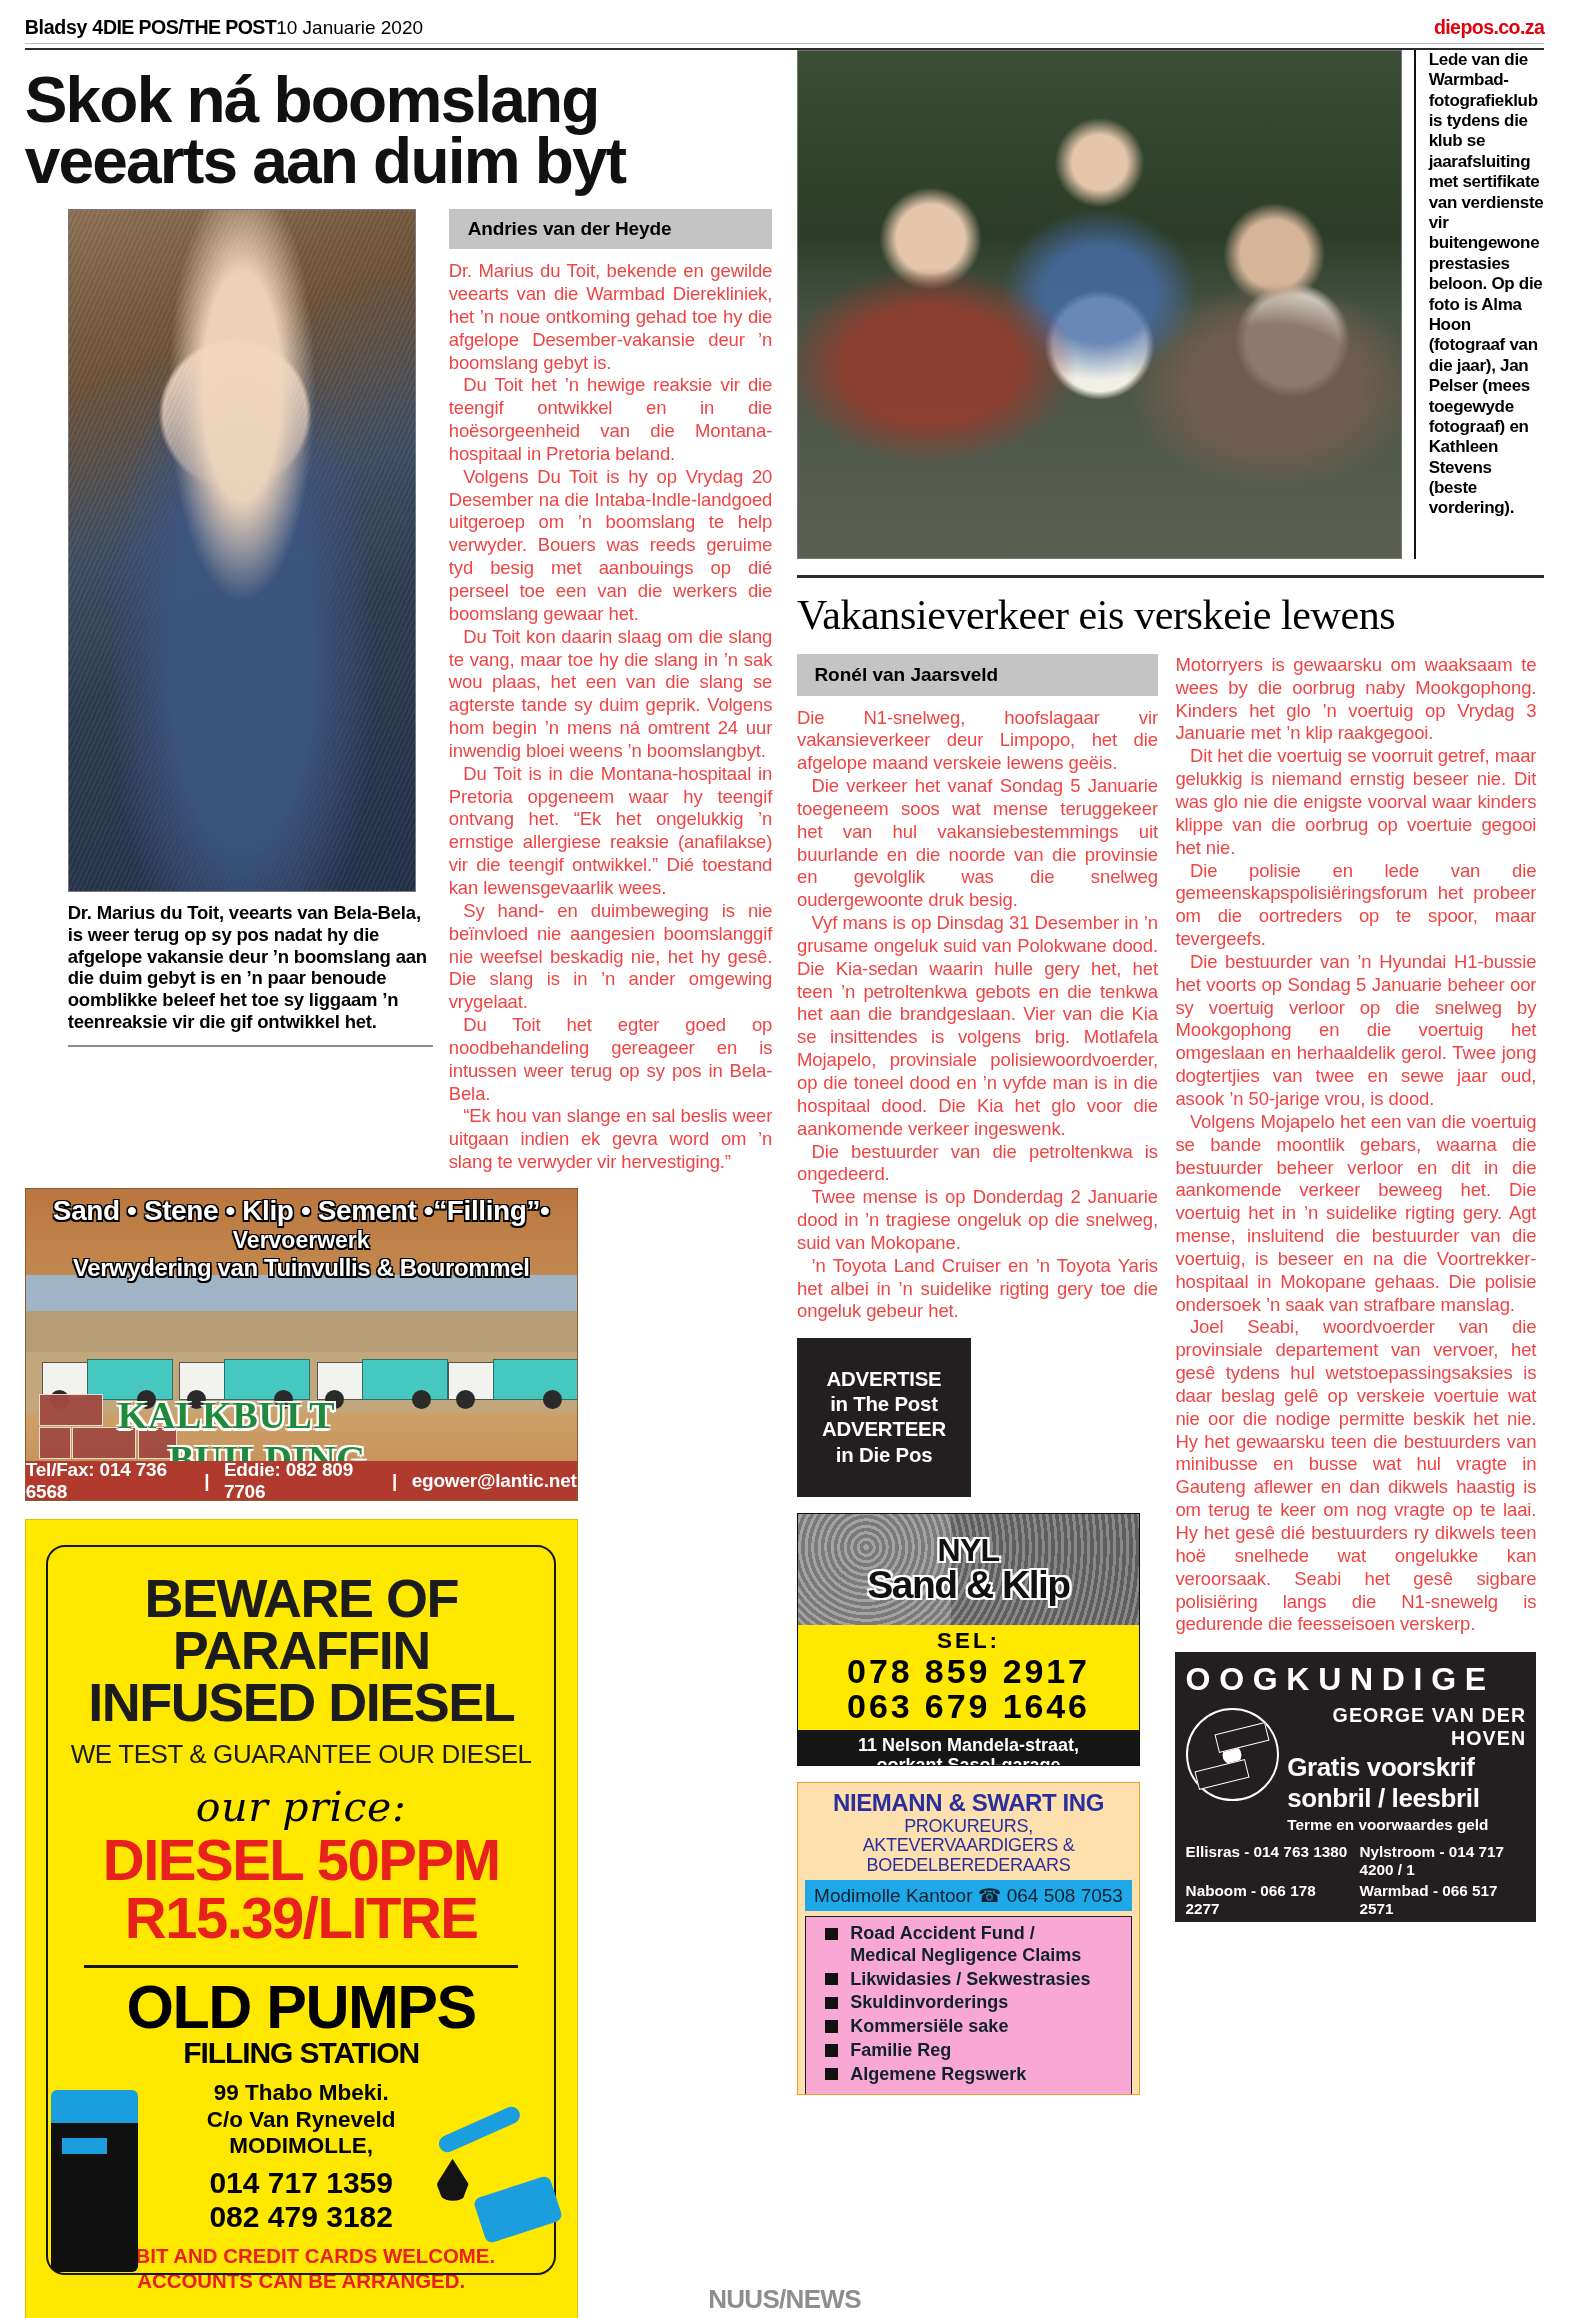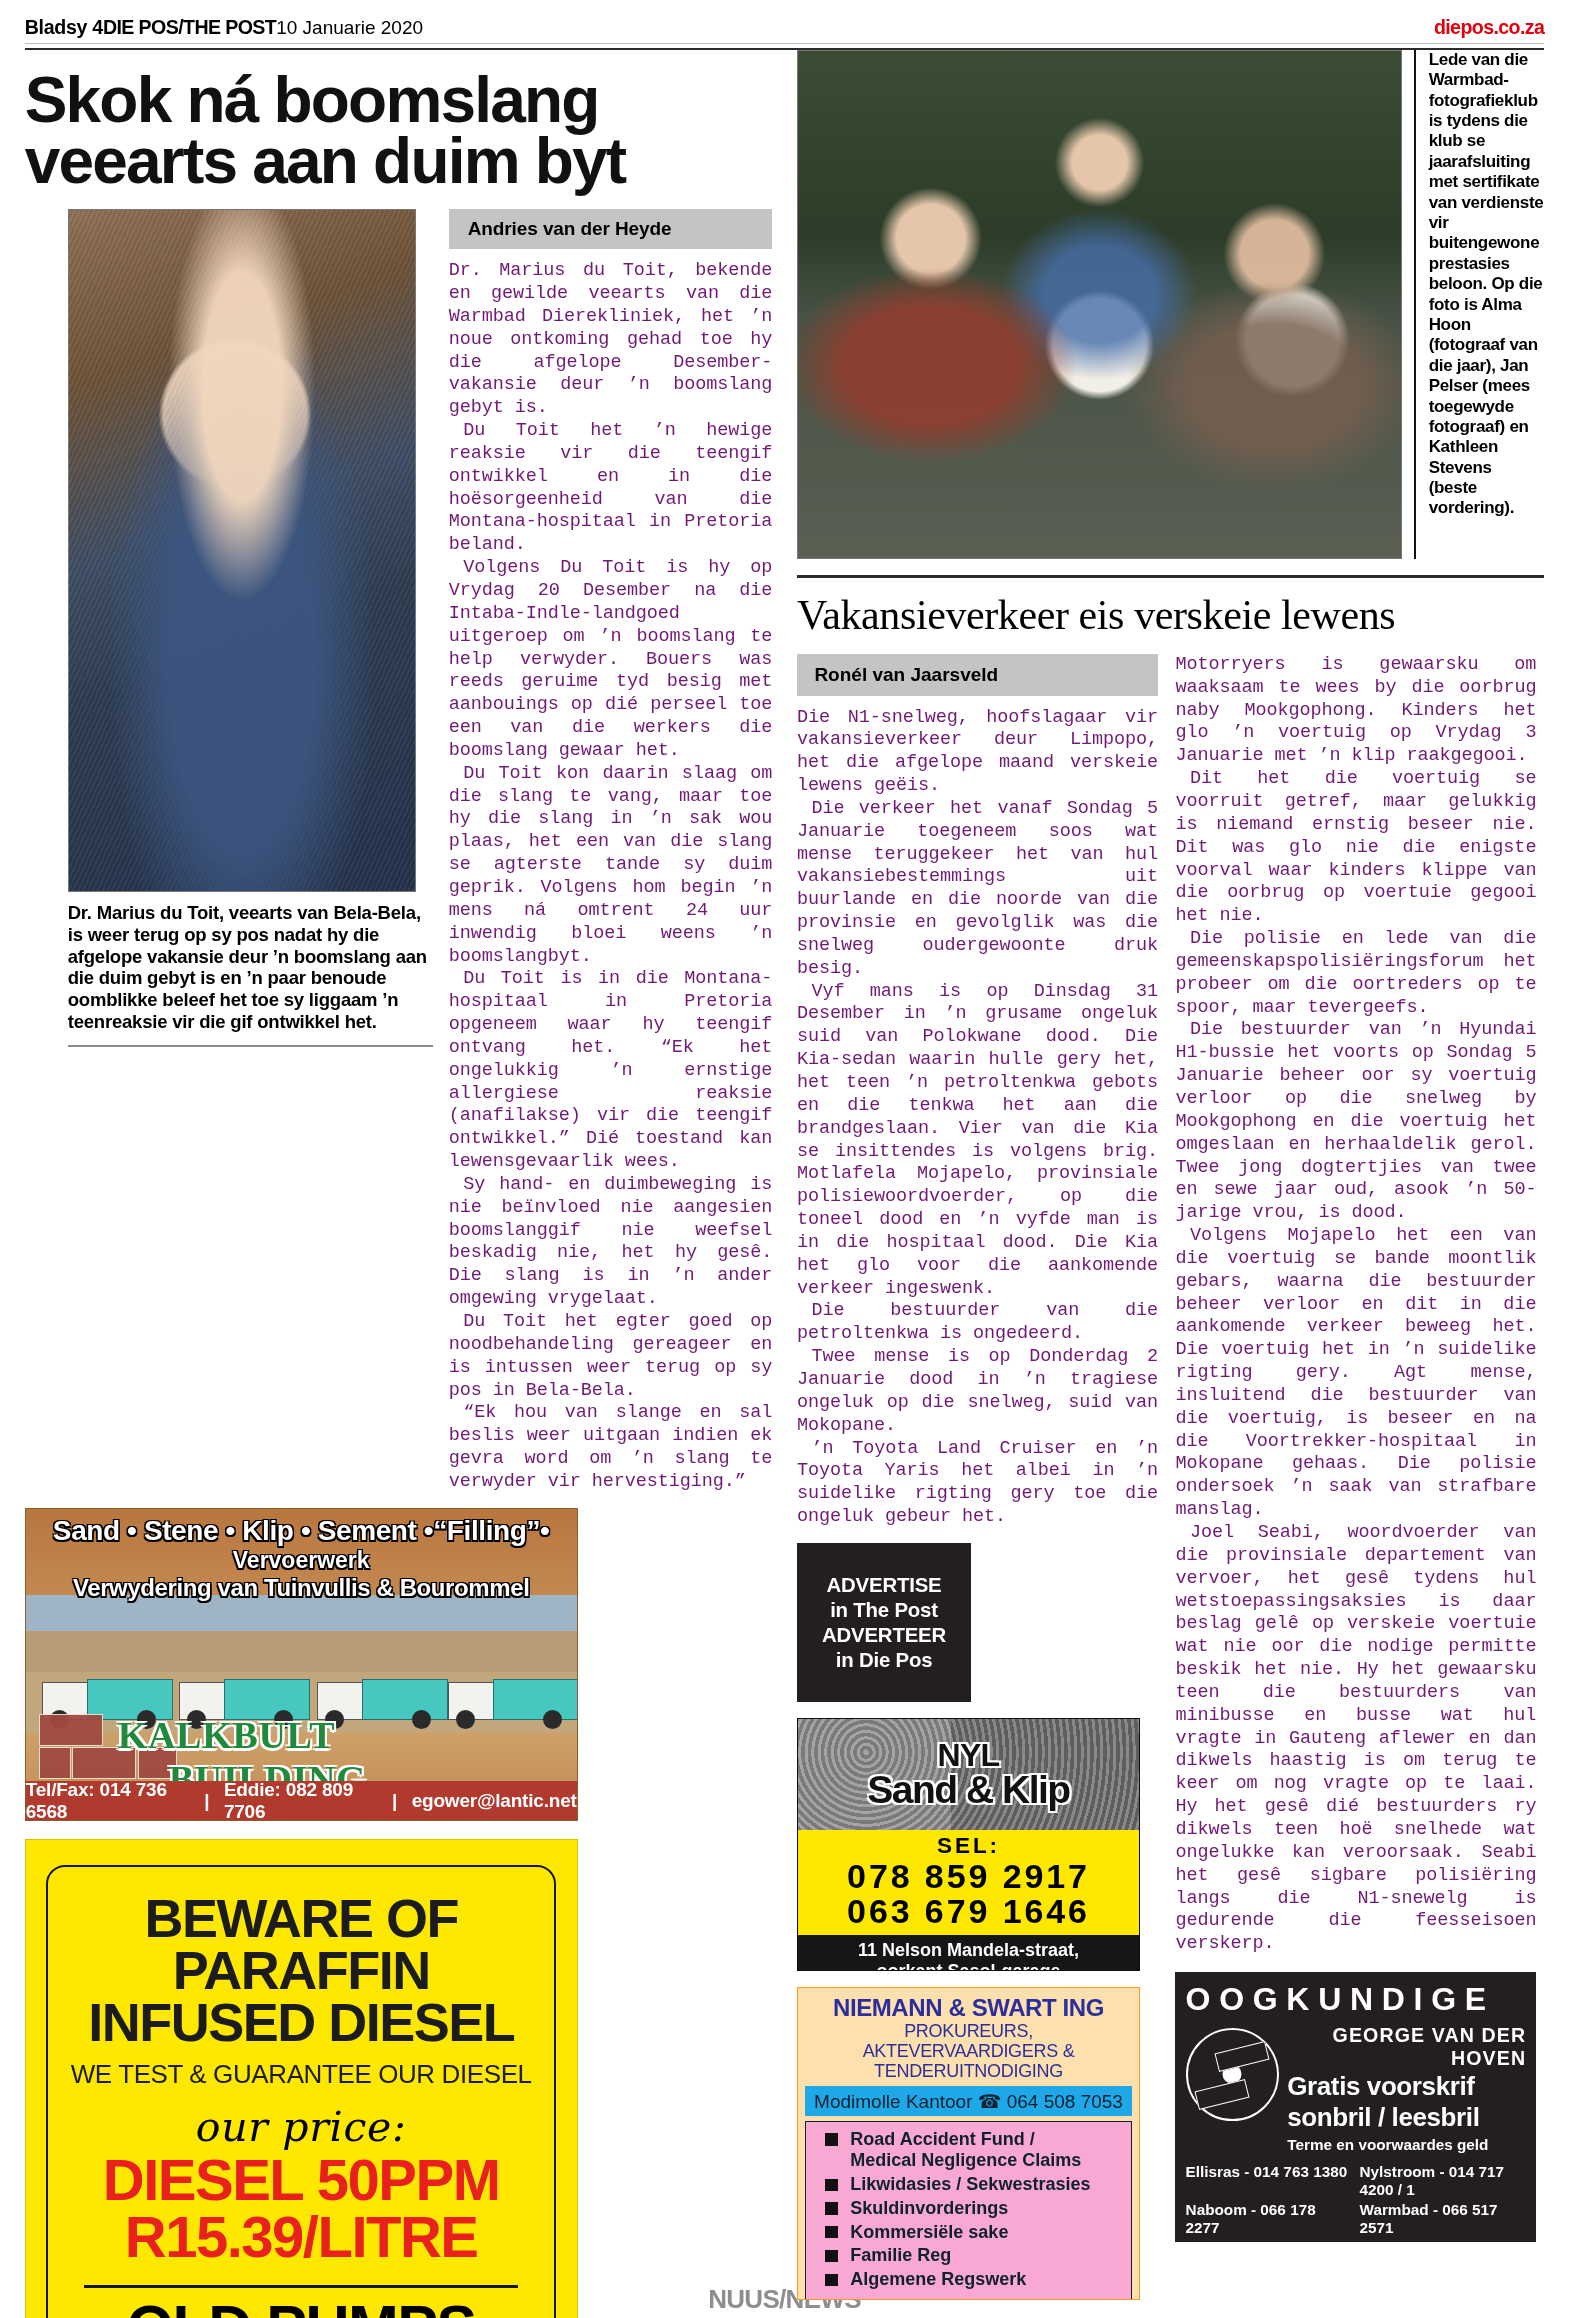--- a/index.html
+++ b/index.html
@@ -65,23 +65,23 @@
     letter-spacing:-0.2px;
   }
   .cap-rule { height:1.5px; background:#8b8b8b; margin-top:13px; }
 
   .text-col { width:auto; flex:1; }
   .byline-bar {
     background:#c4c4c4; padding:8.7px 0 8.7px 19px;
     font-weight:bold; font-size:19px; margin-bottom:11.6px; letter-spacing:-0.1px;
   }
   .body-serif {
-    font-family:Liberation Mono, monospace;
+    font-family:Liberation Sans, sans-serif;
     font-size:18.5px; line-height:1.235; text-align:justify;
-    color:#701a75; letter-spacing:-0.1px;
+    color:#ef4444; letter-spacing:-0.1px;
   }
   .body-serif p { text-indent:14.5px; }
   .body-serif p.first { text-indent:0; }
 
   
   .top-right-wrap { display:flex; gap:11.6px; }
   .photo-group {
     width:611px; height:509px; border:0.7px solid #777;
     background:
       linear-gradient(180deg,#3b4d35 0%,#2c3c28 36%,#465244 52%,#5a5f52 100%);
@@ -423,21 +423,21 @@
             <div class="nyl-black">
               <div class="a1">11 Nelson Mandela-straat,</div>
               <div class="a1">oorkant Sasol-garage</div>
 
             </div>
           </div>
 
           <div class="ad ad-niemann">
             <div class="nm-title">NIEMANN &amp; SWART ING</div>
             <div class="nm-sub">PROKUREURS, AKTEVERVAARDIGERS &amp;</div>
-            <div class="nm-sub">TENDERUITNODIGING</div>
+            <div class="nm-sub">BOEDELBEREDERAARS</div>
             <div class="nm-band">Modimolle Kantoor ☎ 064 508 7053</div>
             <ul class="nm-list">
               <li>
                 <span>Road Accident Fund /</span><br>
                 <span style="padding-left:0">Medical Negligence Claims</span>
               </li>
               <li>Likwidasies / Sekwestrasies</li>
               <li>Skuldinvorderings</li>
               <li>Kommersiële sake</li>
               <li>Familie Reg</li>

